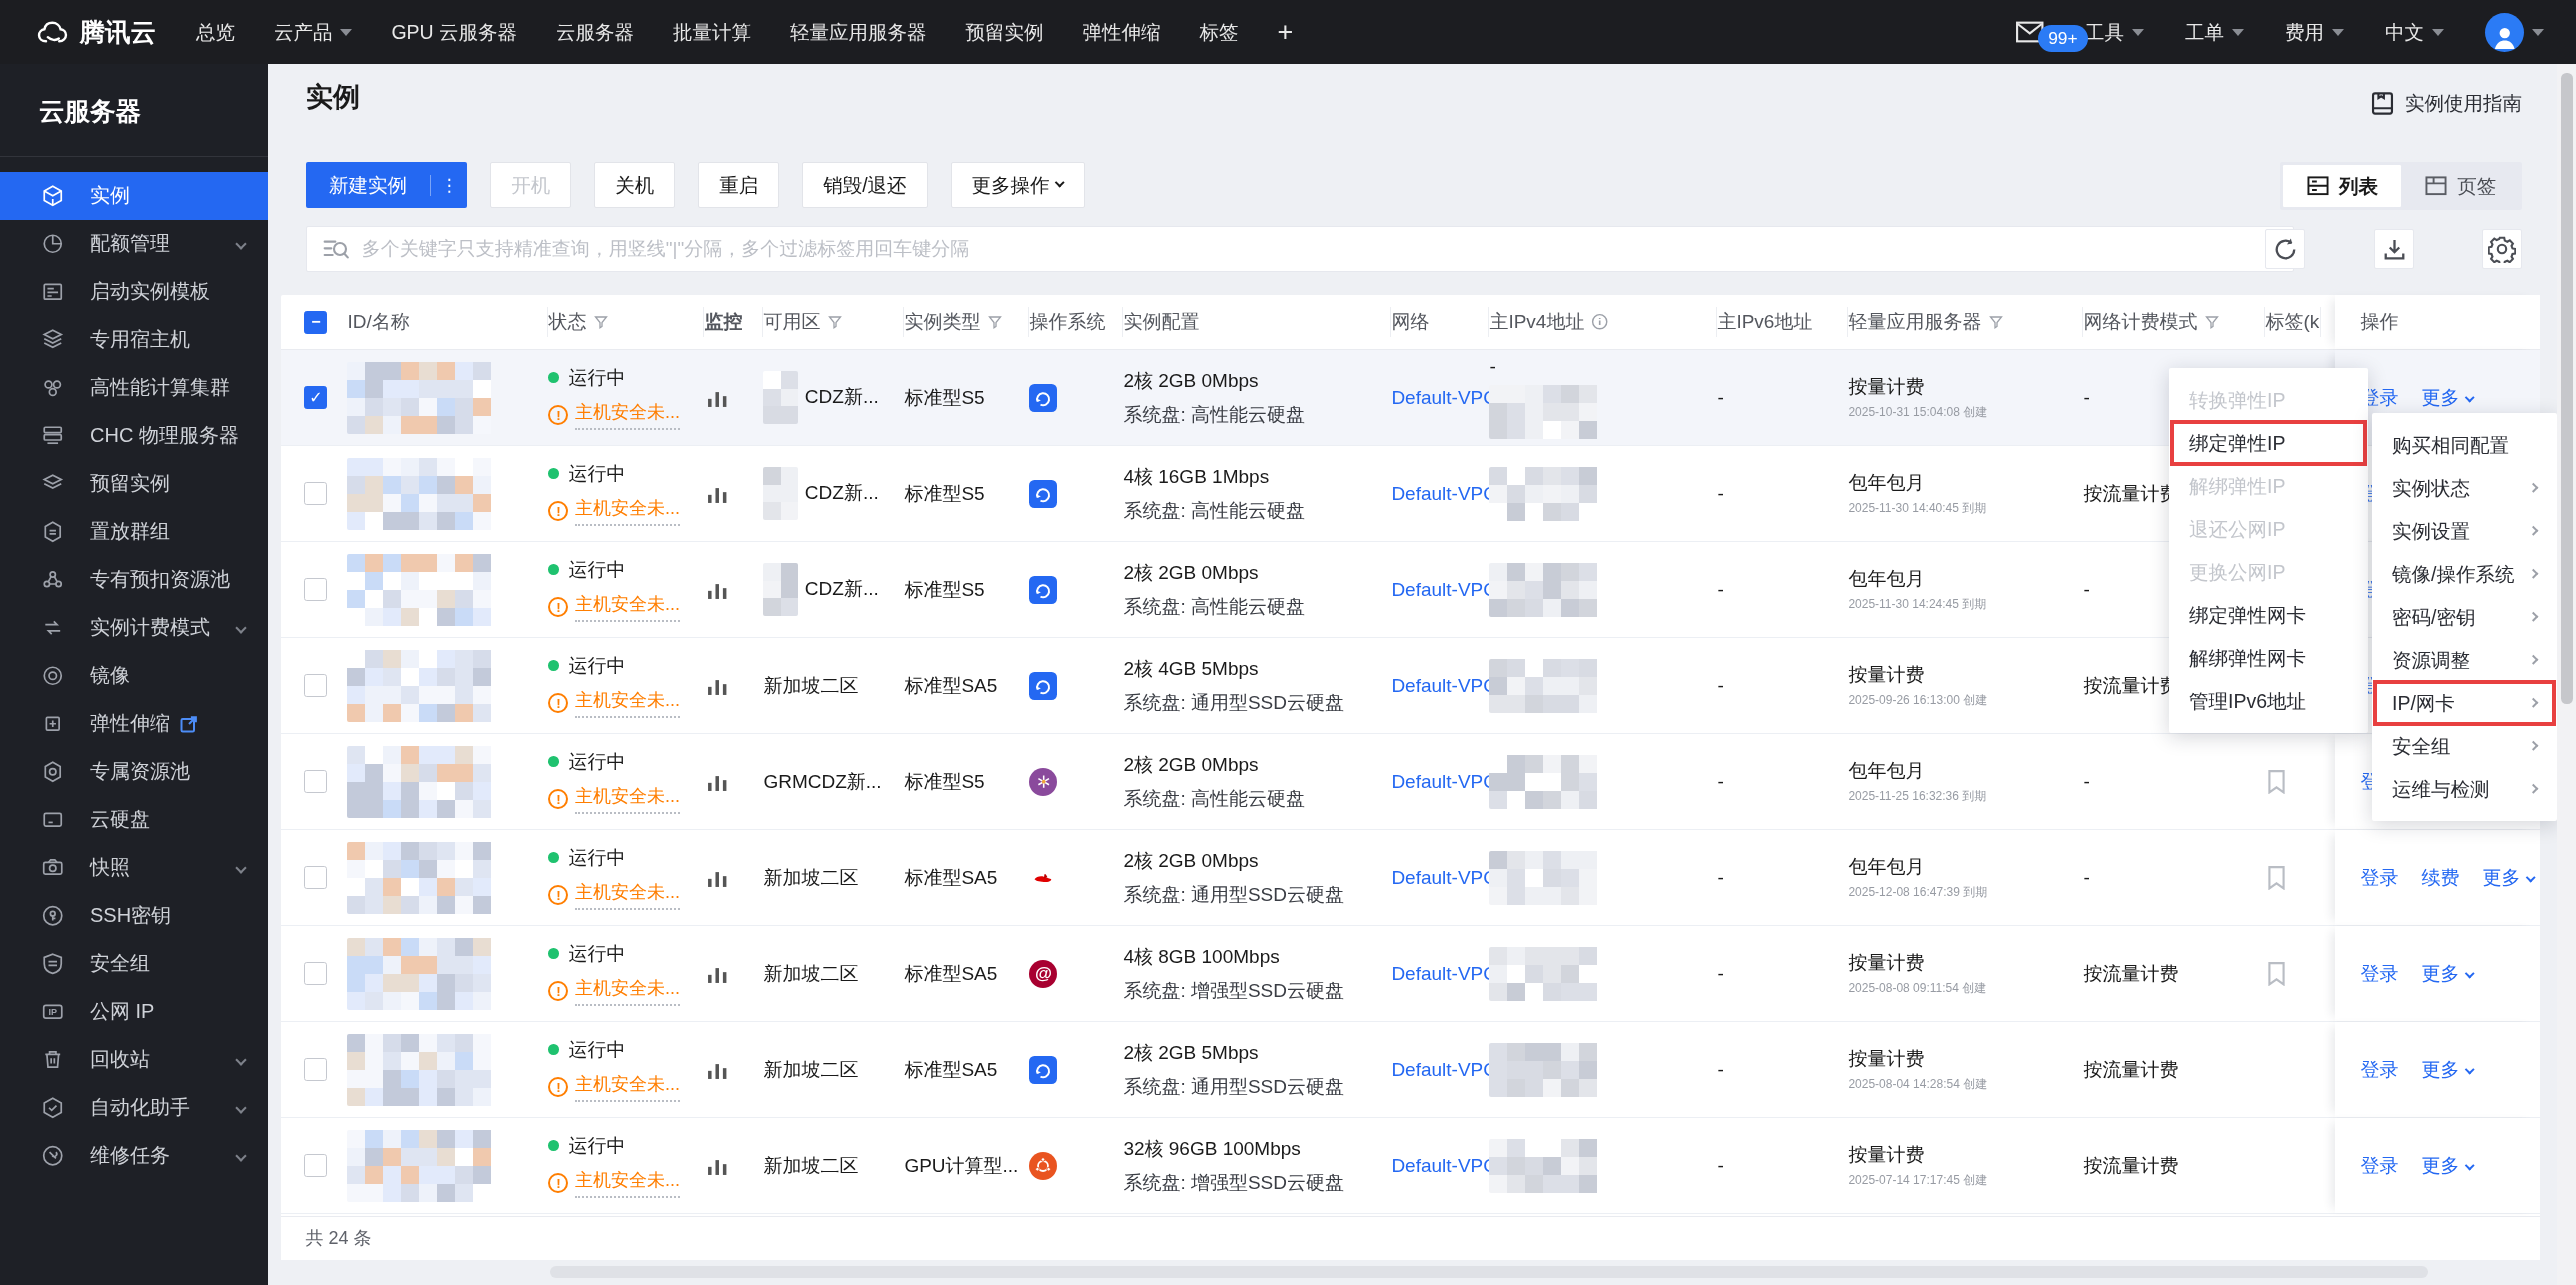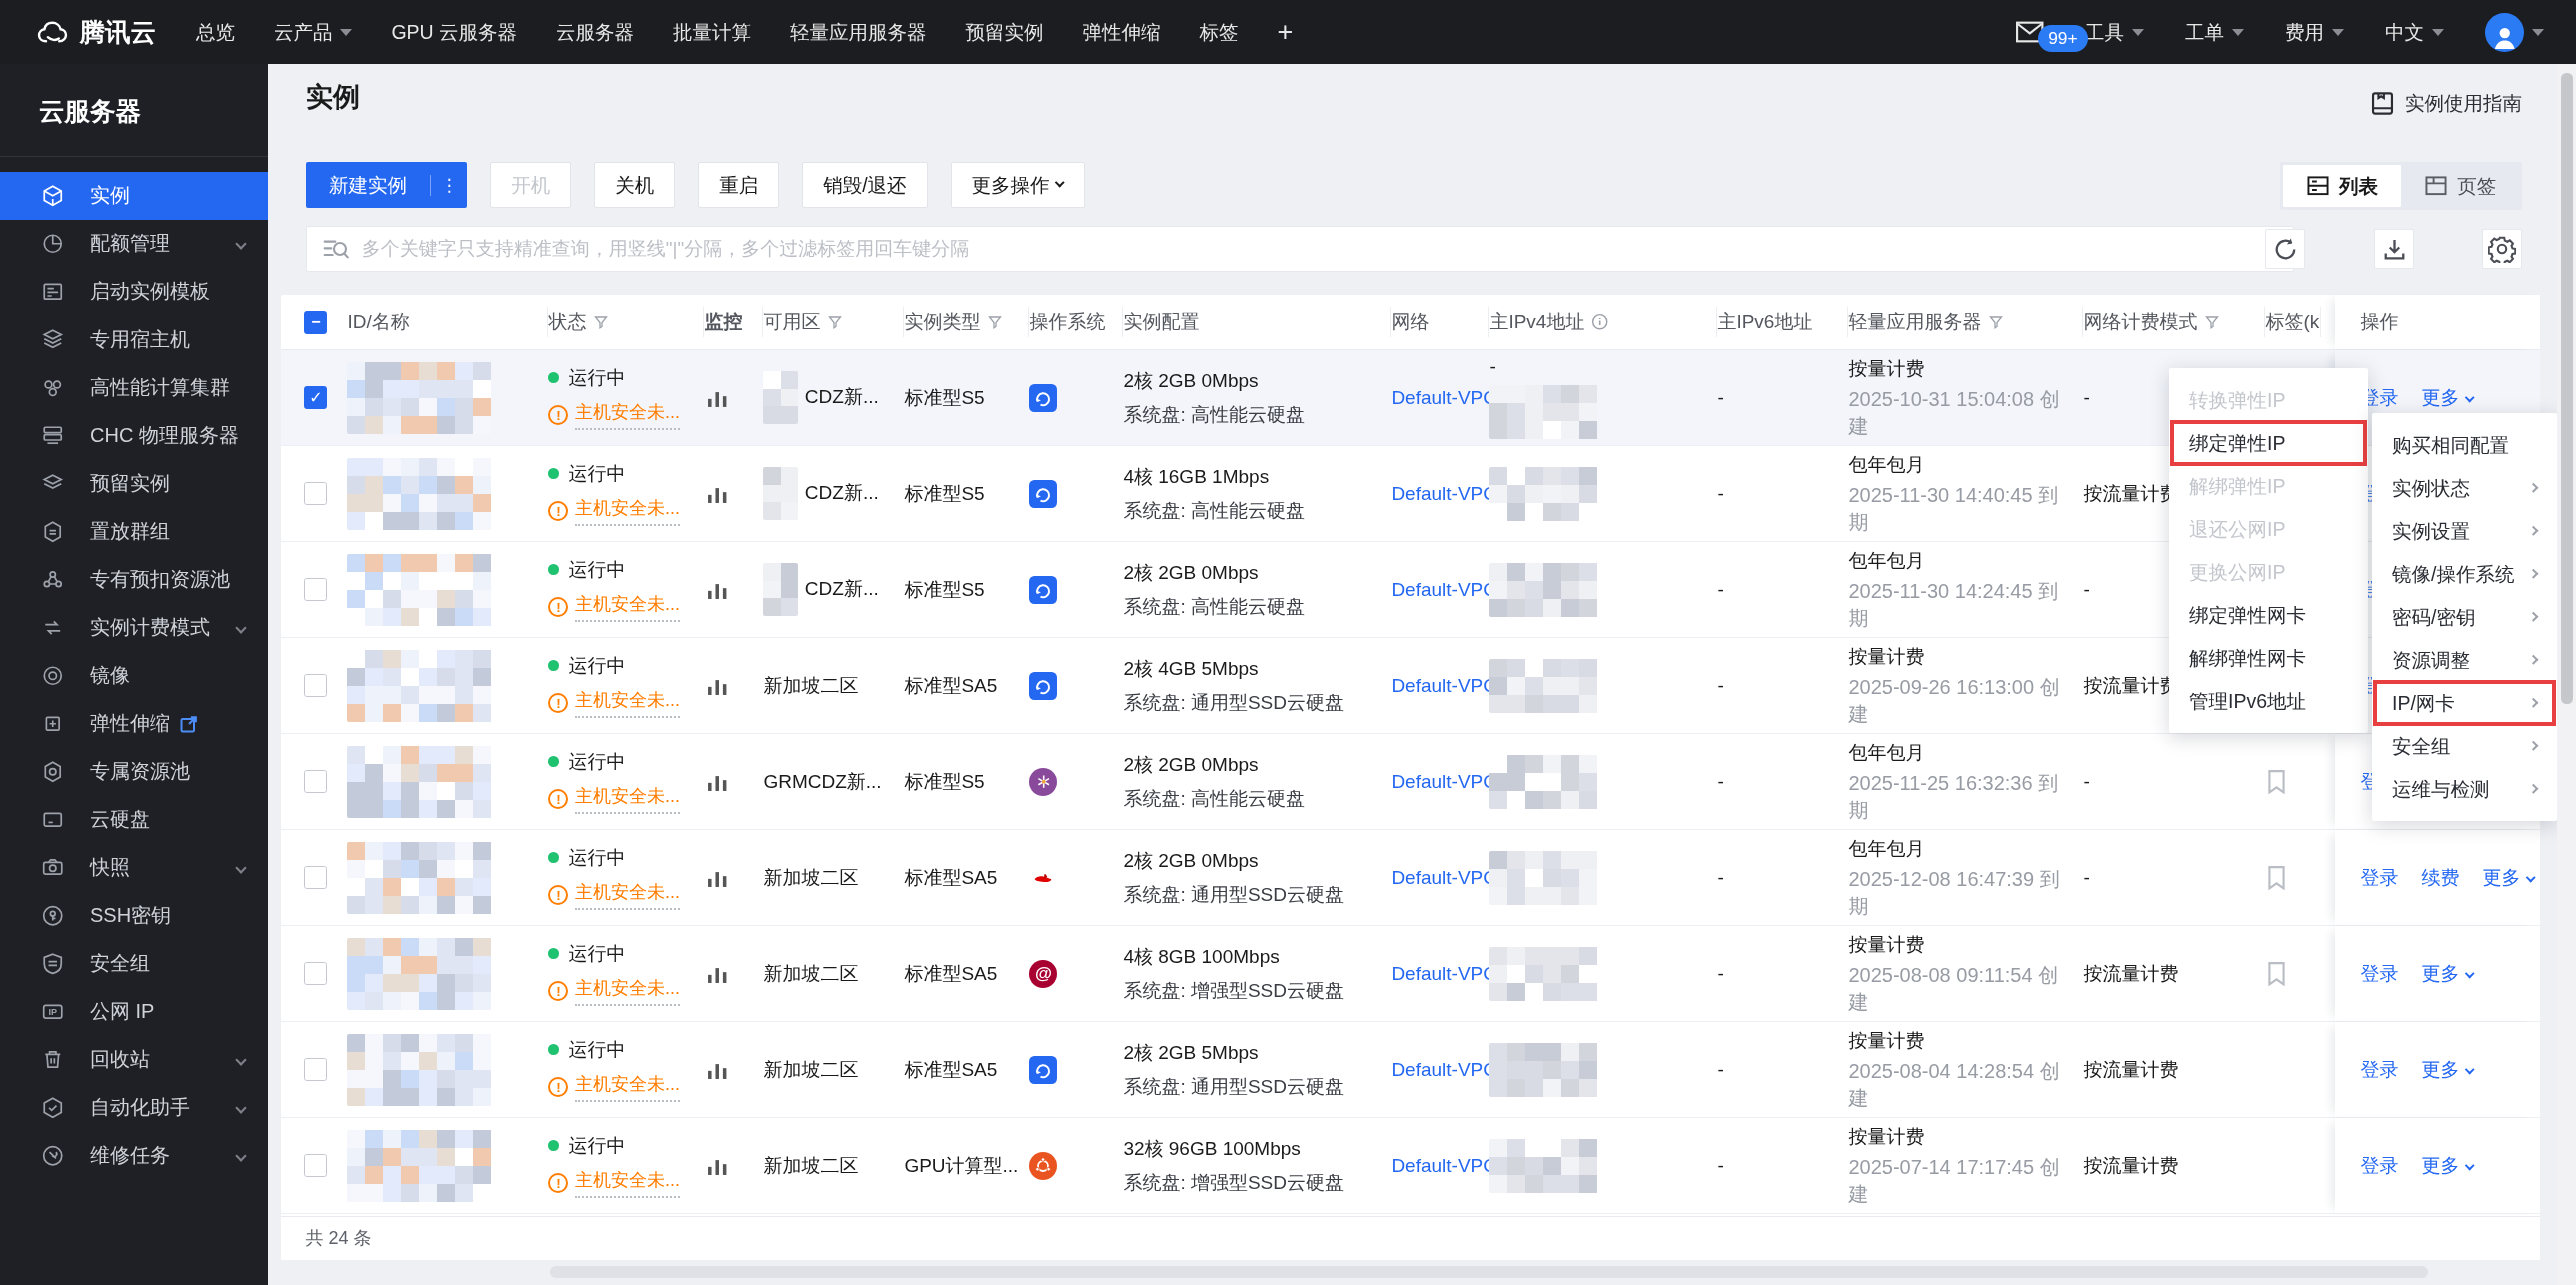--- a/index.html
+++ b/index.html
@@ -66,21 +66,21 @@
   .trow.selected { background:#f3f5fa; }
   .td { font-size:19px; padding-right:6.7px; }
   .c-cb{width:43px;flex:none;} .c-id{width:201px;flex:none;} .c-st{width:156px;flex:none;}
   .c-mon{width:59px;flex:none;font-weight:bold;} .c-zone{width:141px;flex:none;} .c-type{width:125px;flex:none;}
   .c-os{width:94px;flex:none;} .c-cfg{width:268px;flex:none;} .c-net{width:98px;flex:none;}
   .c-ip4{width:228px;flex:none;} .c-ip6{width:131px;flex:none;} .c-bill{width:235px;flex:none;}
   .c-nb{width:182px;flex:none;} .c-tag{width:56px;flex:none;overflow:hidden;white-space:nowrap;}
   .c-act { position:absolute; right:0; top:0; bottom:0; width:205px; background:inherit; box-shadow:-8px 0 9.4px -5.4px rgba(30,40,60,.10); display:flex; align-items:center; gap:23px; padding-left:25.5px; }
   .thead .c-act { background:#fff; }
   .link { color:#2468f2; cursor:pointer; text-decoration:none; white-space:nowrap; }
-  .sub { color:#979ba3; font-size:20px; margin-top:4px; }
+  .sub { color:#979ba3; font-size:12px; margin-top:4px; }
   .status-line { display:flex; align-items:center; gap:9.4px; }
   .dot { width:10.7px; height:10.7px; border-radius:50%; background:#1fc26f; }
   .warn-line { display:flex; align-items:center; gap:6.7px; margin-top:9.4px; color:#ff7e00; font-size:18px; }
   .warn-ic { width:20px; height:20px; border:2px solid #ff7e00; border-radius:50%; display:flex; align-items:center; justify-content:center; font-size:13.4px; font-weight:bold; flex:none; }
   .warn-txt { border-bottom:2px dotted #b9bdc4; padding-bottom:4px; white-space:nowrap; }
   .cfg2 { color:#3a3d44; margin-top:8px; }
   .checkbox { width:23px; height:23px; border:1.3px solid #c5c8cf; border-radius:2.7px; background:#fff; display:flex; align-items:center; justify-content:center; cursor:pointer; }
   .checkbox.checked,.checkbox.ind { background:#2468f2; border-color:#2468f2; color:#fff; font-size:16px; font-weight:bold; }
   .oschip { width:28px; height:28px; display:flex; align-items:center; justify-content:center; }
   .zone-flex { display:flex; align-items:center; gap:6.7px; }

